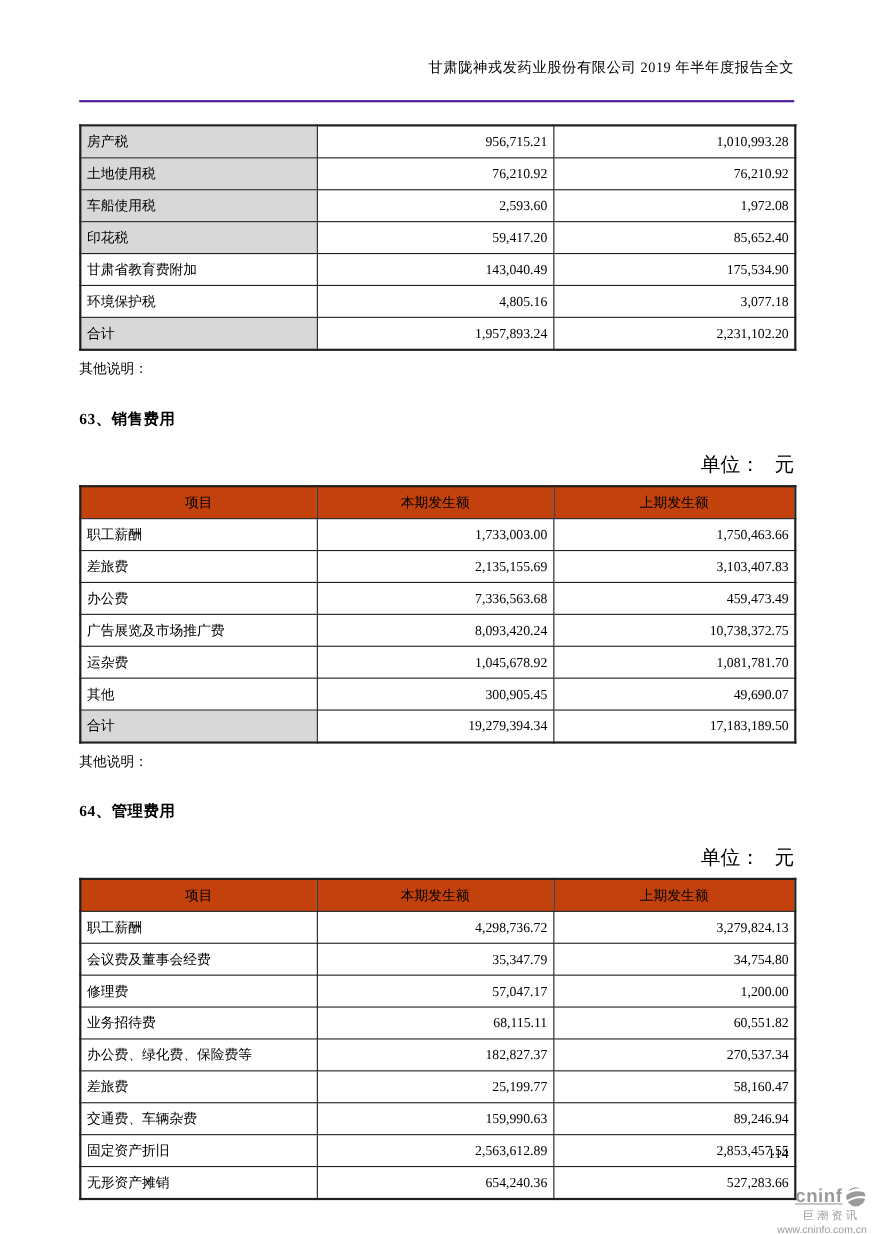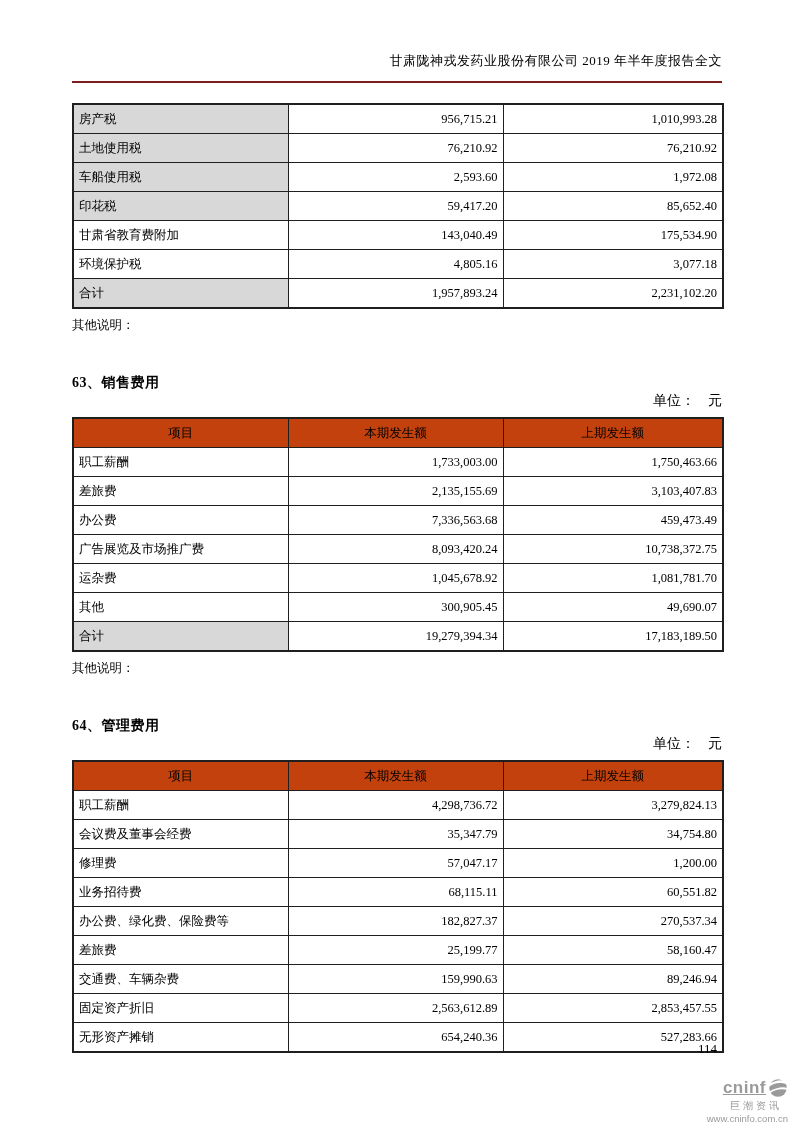--- a/index.html
+++ b/index.html
@@ -14,22 +14,22 @@
   }
   .content {
     position: absolute;
     left: 72px; top: 0;
     width: 650px;
   }
   .header-title {
     margin-top: 52px;
     font-size: 13px;
     text-align: right;
-    padding-bottom: 11px;
-    border-bottom: 2px solid #7f1d1d;
+    padding-bottom: 21px;
+    border-bottom: 2px solid #4c1d95;
     letter-spacing: 0.5px;
   }
   table.data-table {
     width: 650px;
     border-collapse: collapse;
     table-layout: fixed;
     border: 2px solid #1f1f1f;
   }
   .t1 { margin-top: 20px; }
   .tn { margin-top: 7px; }
@@ -49,26 +49,27 @@
   td.cell-item { text-align: left; padding-left: 5px; }
   td.cell-num  { text-align: right; padding-right: 5px; }
   td.shaded    { background: #d8d8d8; }
   .note {
     font-size: 12.5px;
     margin-top: 8px;
   }
   .section-heading {
     font-weight: bold;
     font-size: 14px;
-    margin-top: 40px;
+    margin-top: 28px;
     letter-spacing: 0.5px;
   }
   .unit-line {
     text-align: right;
-    font-size: 14px;
+    font-size: 18px;
+    margin-top: 20px;
   }
   .unit-val { margin-left: 13px; }
   .page-number {
     position: absolute;
     top: 1041px;
     right: 76px;
     font-size: 13px;
   }
   .footer-logo {
     position: absolute;

